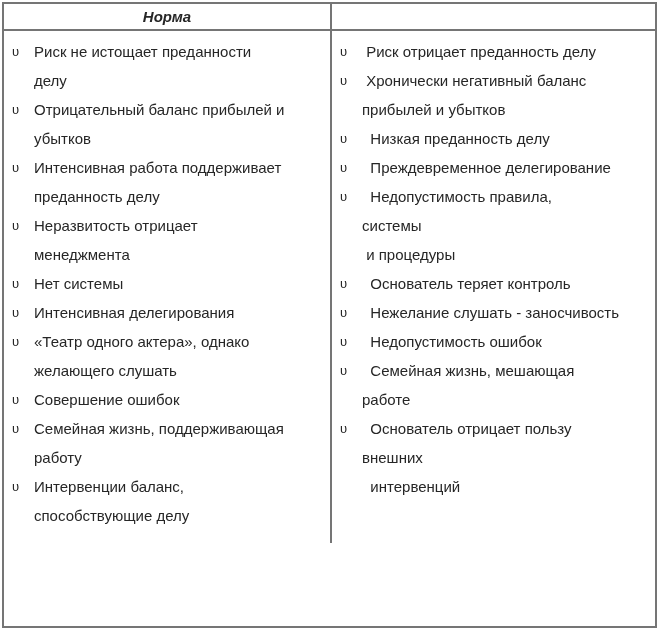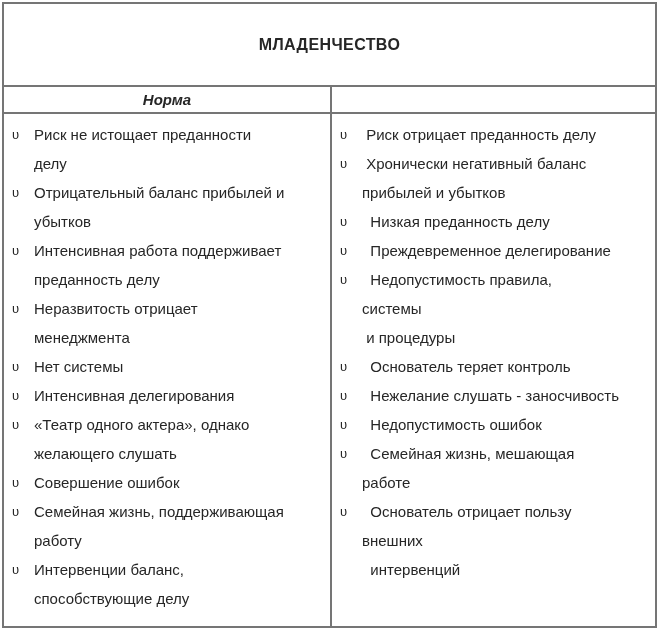--- a/index.html
+++ b/index.html
@@ -88,23 +88,20 @@
     white-space: pre-wrap;
     display: block;
   }
 </style>
 </head>
 <body>
 
 <div class="stage">
   <div class="table">
 
-    <div class="title-row">
-      <span>МЛАДЕНЧЕСТВО</span>
-    </div>
 
     <div class="header-row">
       <div class="header-cell left">
         <span>Норма</span>
       </div>
     </div>
 
     <div class="body-row">
       <div class="body-cell left">
         <div class="items">

